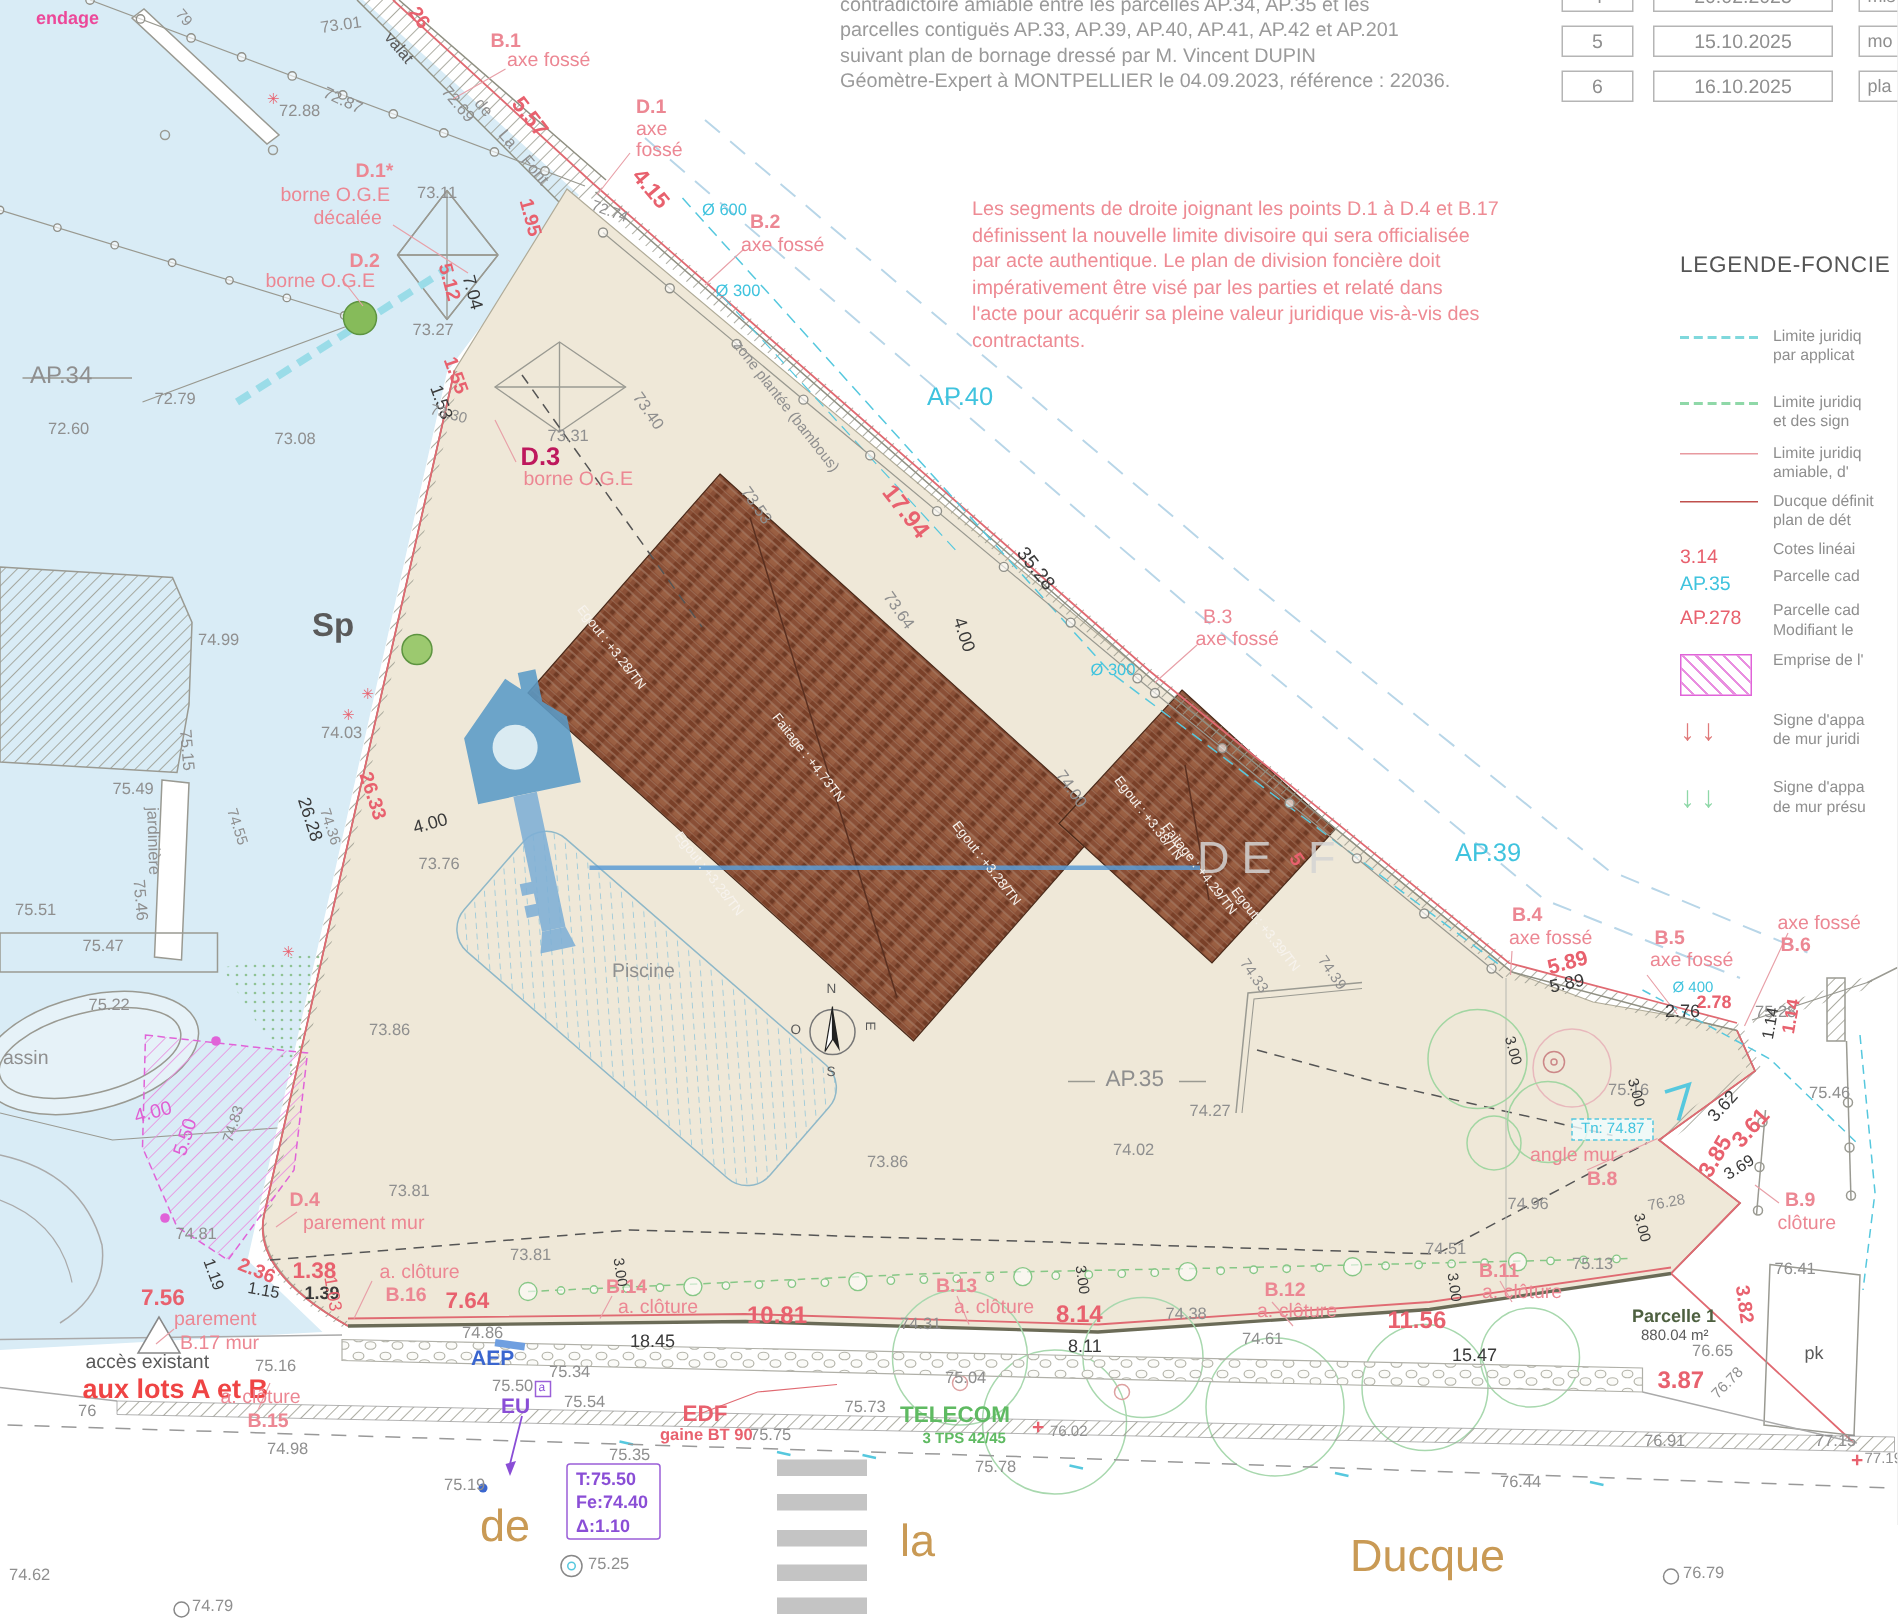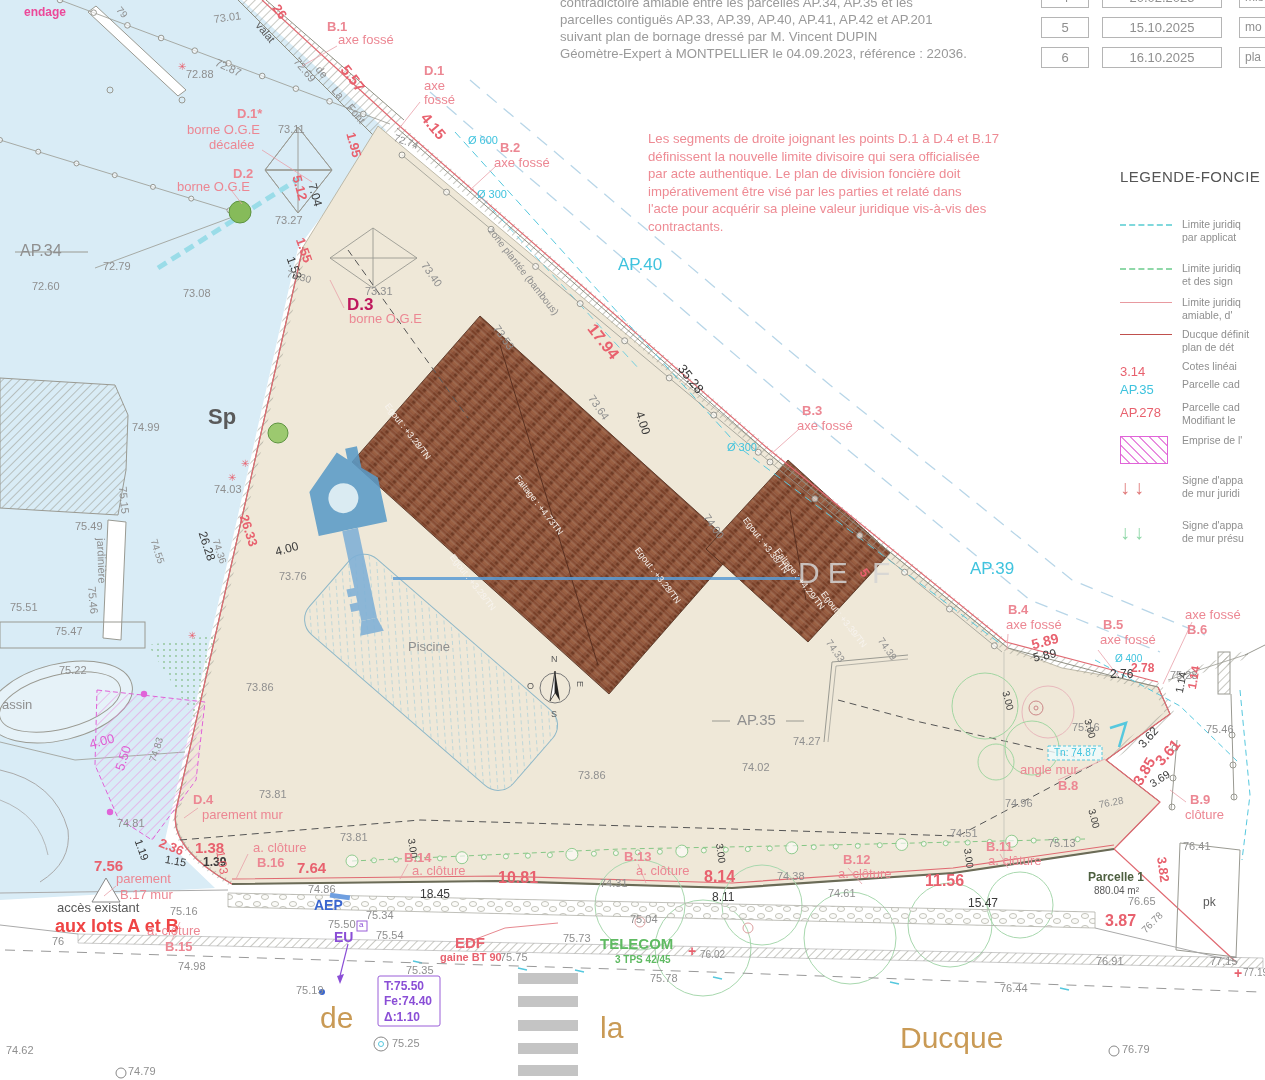--- a/index.html
+++ b/index.html
@@ -374,21 +374,21 @@
       <span style="left: 494px; top: 226px; color: rgb(143, 143, 143); font-size: 10px; font-weight: 400; transform: rotate(52deg);">zone plantée (bambous)</span>
       <span style="left: 618px; top: 256px; color: rgb(63, 195, 222); font-size: 17px; font-weight: 400;">AP.40</span>
       <span style="left: 597px; top: 321px; color: rgb(232, 97, 110); font-size: 16px; font-weight: 700; transform: rotate(52deg);">17.94</span>
       <span style="left: 686px; top: 362px; color: rgb(58, 58, 58); font-size: 13px; font-weight: 400; transform: rotate(52deg);">35.28</span>
       <span style="left: 500px; top: 323px; color: rgb(143, 143, 143); font-size: 11px; font-weight: 400; transform: rotate(55deg);">73.53</span>
       <span style="left: 595px; top: 393px; color: rgb(143, 143, 143); font-size: 11px; font-weight: 400; transform: rotate(55deg);">73.64</span>
       <span style="left: 645px; top: 410px; color: rgb(58, 58, 58); font-size: 12px; font-weight: 400; transform: rotate(72deg);">4.00</span>
       <span style="left: 365px; top: 286px; color: rgb(143, 143, 143); font-size: 11px; font-weight: 400;">73.31</span>
       <span style="left: 347px; top: 296px; color: #be185d; font-size: 17px; font-weight: 700;">D.3</span>
       <span style="left: 349px; top: 312px; color: rgb(236, 135, 147); font-size: 13px; font-weight: 400;">borne O.G.E</span>
-      <span style="left: 802px; top: 404px; color: rgb(236, 135, 147); font-size: 13px; font-weight: 700;">B.3</span>
+      <span style="left: 802px; top: 404px; color: rgb(236, 135, 147); font-size: 13px; font-weight: 400;">B.3</span>
       <span style="left: 797px; top: 419px; color: rgb(236, 135, 147); font-size: 13px; font-weight: 400;">axe fossé</span>
       <span style="left: 727px; top: 442px; color: rgb(63, 195, 222); font-size: 11px; font-weight: 400;">Ø 300</span>
       <span style="left: 710px; top: 512px; color: rgb(143, 143, 143); font-size: 11px; font-weight: 400; transform: rotate(55deg);">74.00</span>
       <span style="left: 970px; top: 560px; color: rgb(63, 195, 222); font-size: 17px; font-weight: 400;">AP.39</span>
       <span style="left: 390px; top: 402px; color: rgb(247, 243, 238); font-size: 9px; font-weight: 400; transform: rotate(52deg);">Egout : +3.28/TN</span>
       <span style="left: 455px; top: 553px; color: rgb(247, 243, 238); font-size: 9px; font-weight: 400; transform: rotate(52deg);">Egout : +3.28/TN</span>
       <span style="left: 520px; top: 474px; color: rgb(247, 243, 238); font-size: 9px; font-weight: 400; transform: rotate(52deg);">Faitage : +4.73TN</span>
       <span style="left: 640px; top: 546px; color: rgb(247, 243, 238); font-size: 9px; font-weight: 400; transform: rotate(52deg);">Egout : +3.28/TN</span>
       <span style="left: 748px; top: 516px; color: rgb(247, 243, 238); font-size: 9px; font-weight: 400; transform: rotate(52deg);">Egout : +3.38/TN</span>
       <span style="left: 780px; top: 547px; color: rgb(247, 243, 238); font-size: 9px; font-weight: 400; transform: rotate(52deg);">Faitage : +4.29/TN</span>

